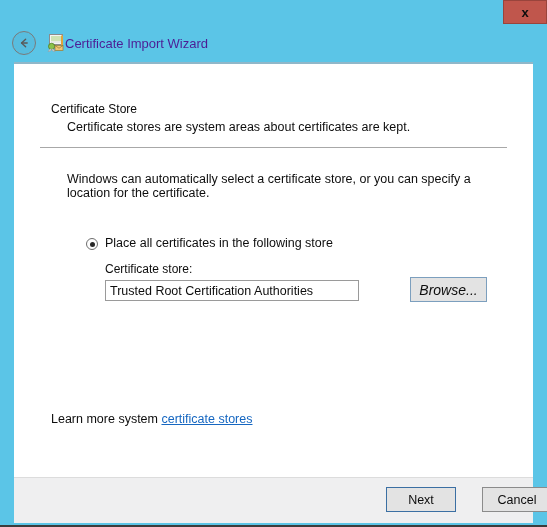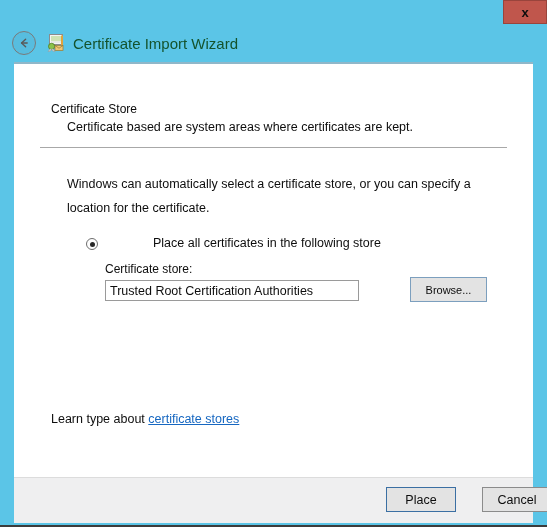--- a/index.html
+++ b/index.html
@@ -72,23 +72,22 @@
   }
   #back-btn svg { display:block; }
   #title-icon {
     width: 20px;
     height: 20px;
     margin-left: 9px;
     flex: 0 0 auto;
     display: block;
   }
   #title-text {
-    margin-left: 8px;
-    font-size: 15px;
-    color: #14532d;
+    font-size: 13px;
+    color: #4c1d95;
     white-space: nowrap;
   }
 
   
   #panel {
     position: absolute;
     left: 14px;
     top: 62px;
     width: 519px;
     height: 415px;
@@ -127,33 +126,33 @@
     background: #a8a8a8;
   }
 
   #body-text {
     position: absolute;
     left: 53px;
     top: 108px;
     width: 425px;
     font-size: 12.5px;
     color: #0d0d0d;
-    line-height: 24px;
+    line-height: 14px;
   }
 
   
   .radio-row {
     position: absolute;
     left: 72px;
     display: flex;
     align-items: flex-start;
     cursor: default;
   }
   #radio-auto  { top: 149px; }
-  #radio-place { top: 172px; gap: 48px; }
+  #radio-place { top: 172px; }
 
   .radio-mark {
     width: 12px;
     height: 12px;
     border-radius: 50%;
     border: 1px solid #6e6e6e;
     background: #fdfdfd;
     box-sizing: border-box;
     margin-top: 2px;
     flex: 0 0 auto;
@@ -202,23 +201,24 @@
   #browse-btn {
     position: absolute;
     left: 396px;
     top: 213px;
     width: 77px;
     height: 25px;
     border: 1px solid #7c9fbe;
     background: #e3e3e3;
     box-sizing: border-box;
     font-family: "Liberation Sans", sans-serif;
-    font-size: 11px;
-    color: #0d0d0d;
-    cursor: default;
+    font-size: 14px;
+    color: #0d0d0d;
+    cursor: default;
+    font-style: italic;
   }
 
   
   #learn-more {
     position: absolute;
     left: 37px;
     top: 348px;
     font-size: 12.5px;
     color: #0d0d0d;
     white-space: nowrap;
@@ -288,40 +288,40 @@
       <rect x="10" y="12.5" width="8" height="5" fill="#f0c675" stroke="#9a7a2e" stroke-width="0.7"></rect>
       <path d="M10 12.5 L14 15.2 L18 12.5" fill="none" stroke="#9a7a2e" stroke-width="0.7"></path>
     </svg>
     <div id="title-text">Certificate Import Wizard</div>
   </div>
 
   <div id="panel">
     <div id="panel-inner">
 
       <div class="heading">Certificate Store</div>
-      <div class="subheading">Certificate based are system areas where certificates are kept.</div>
+      <div class="subheading">Certificate stores are system areas about certificates are kept.</div>
       <div id="divider"></div>
 
       <div id="body-text">Windows can automatically select a certificate store, or you can specify a location for the certificate.</div>
 
 
       <div class="radio-row" id="radio-place">
         <span class="radio-mark checked"></span>
         <span class="radio-label">Place all certificates in the following store</span>
       </div>
 
       <div id="store-label">Certificate store:</div>
       <input id="store-input" type="text" value="Trusted Root Certification Authorities" style="">
       <button id="browse-btn">Browse...</button>
 
       <div id="learn-more">
-        <span>Learn type about </span><a id="learn-more-link" href="#">certificate stores</a>
+        <span>Learn more system </span><a id="learn-more-link" href="#">certificate stores</a>
       </div>
 
     </div>
   </div>
 
   <div id="footer">
-    <button class="footer-btn" id="next-btn">Place</button>
+    <button class="footer-btn" id="next-btn">Next</button>
     <button class="footer-btn" id="cancel-btn">Cancel</button>
   </div>
 
 </div>
 
 </body></html>

